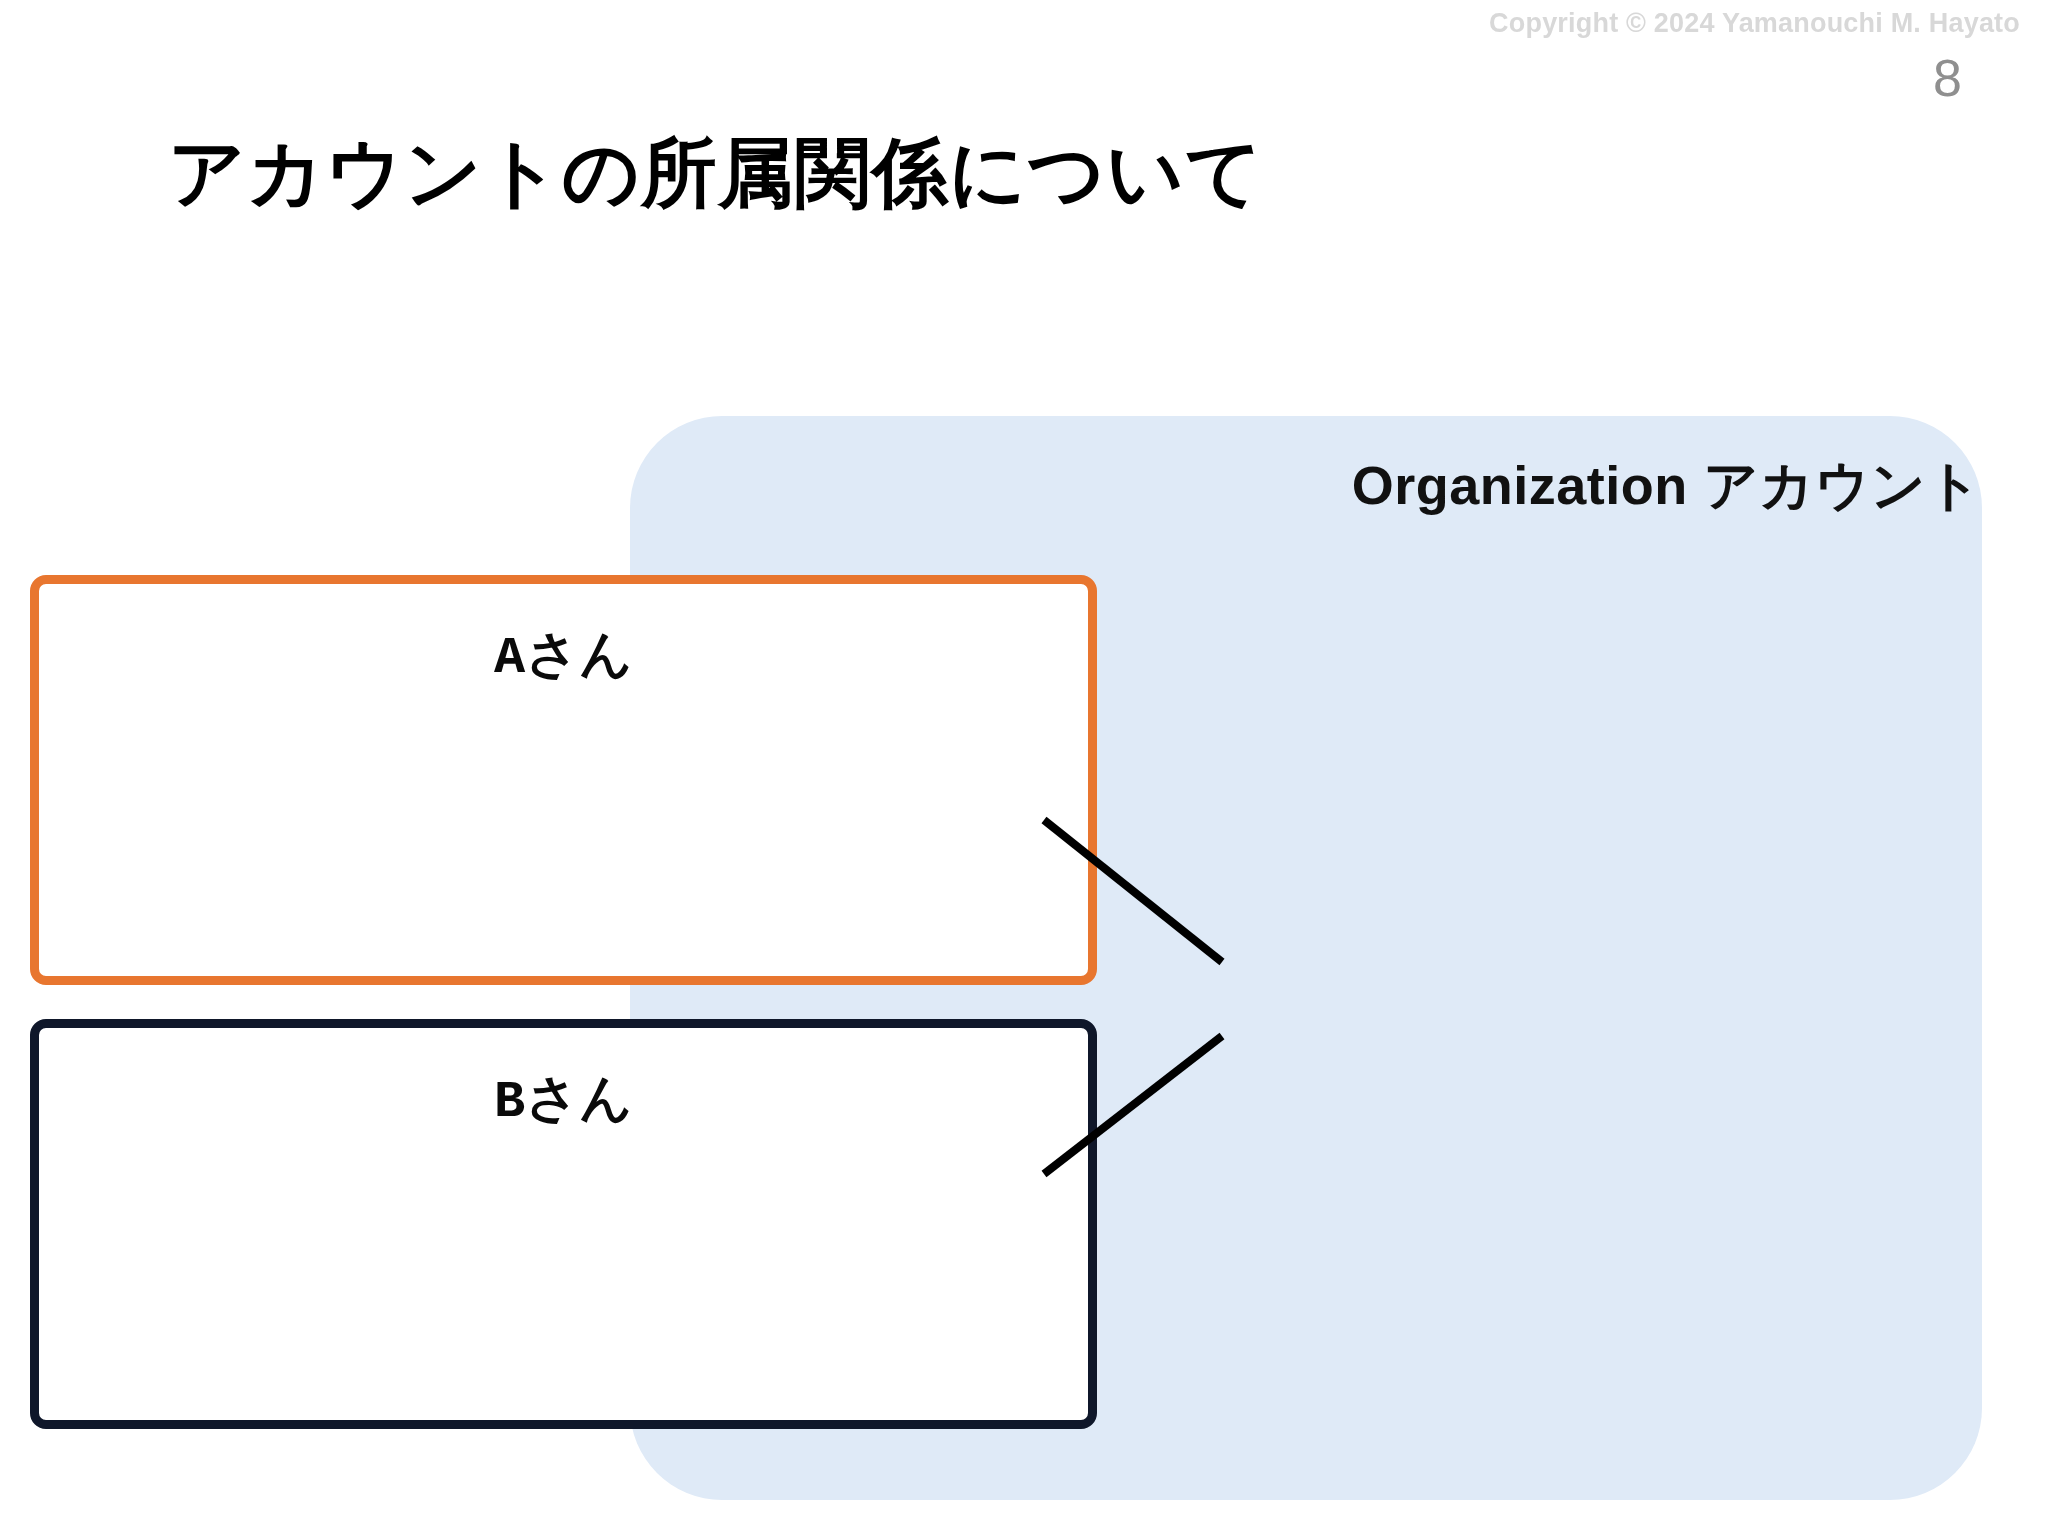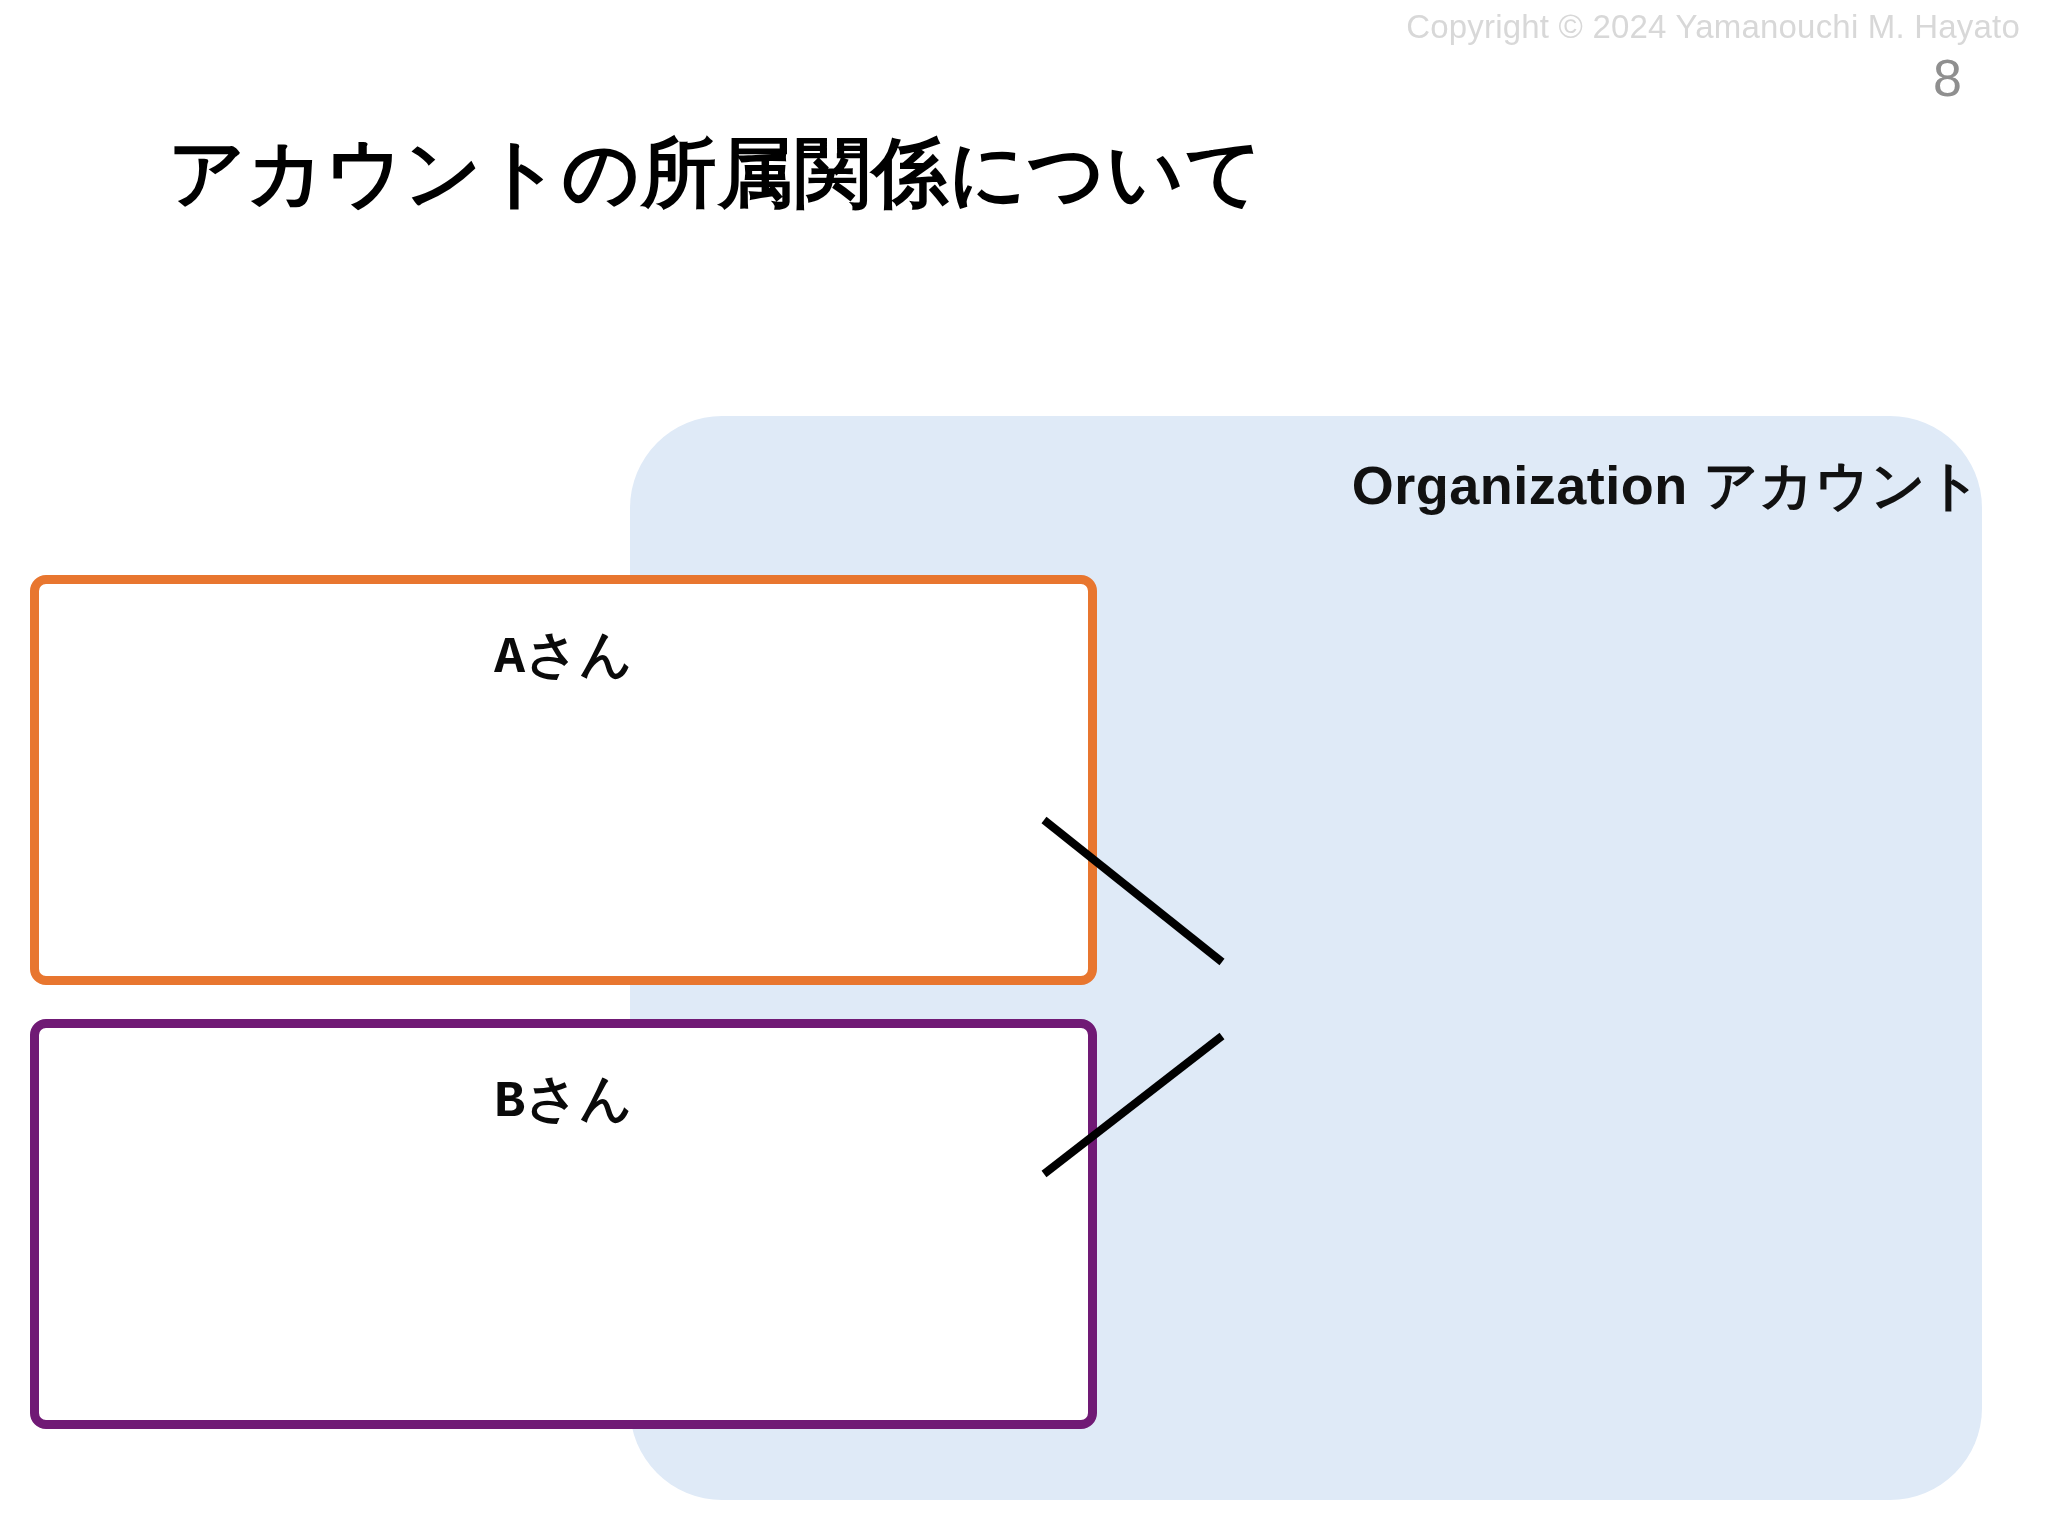--- a/index.html
+++ b/index.html
@@ -20,24 +20,25 @@
     position: absolute;
     inset: 0;
     background: #ffffff;
   }
 
   
   .copyright {
     position: absolute;
     top: 8px;
     right: 28px;
-    font-size: 33px;
+    font-size: 27px;
     color: #d8d8d8;
     letter-spacing: 0.2px;
     white-space: nowrap;
+    font-weight: bold;
   }
 
   .page-number {
     position: absolute;
     top: 52px;
     right: 86px;
     font-size: 52px;
     color: #8f8f8f;
     line-height: 1;
   }
@@ -90,21 +91,21 @@
 
   .person-box.person-a {
     top: 575px;
     height: 410px;
     border: 9px solid #e8762f;
   }
 
   .person-box.person-b {
     top: 1019px;
     height: 410px;
-    border: 9px solid #701a75;
+    border: 9px solid #0f172a;
   }
 
   .person-label {
     position: absolute;
     top: 36px;
     left: 0;
     width: 100%;
     text-align: center;
     font-size: 52px;
     font-weight: 700;

